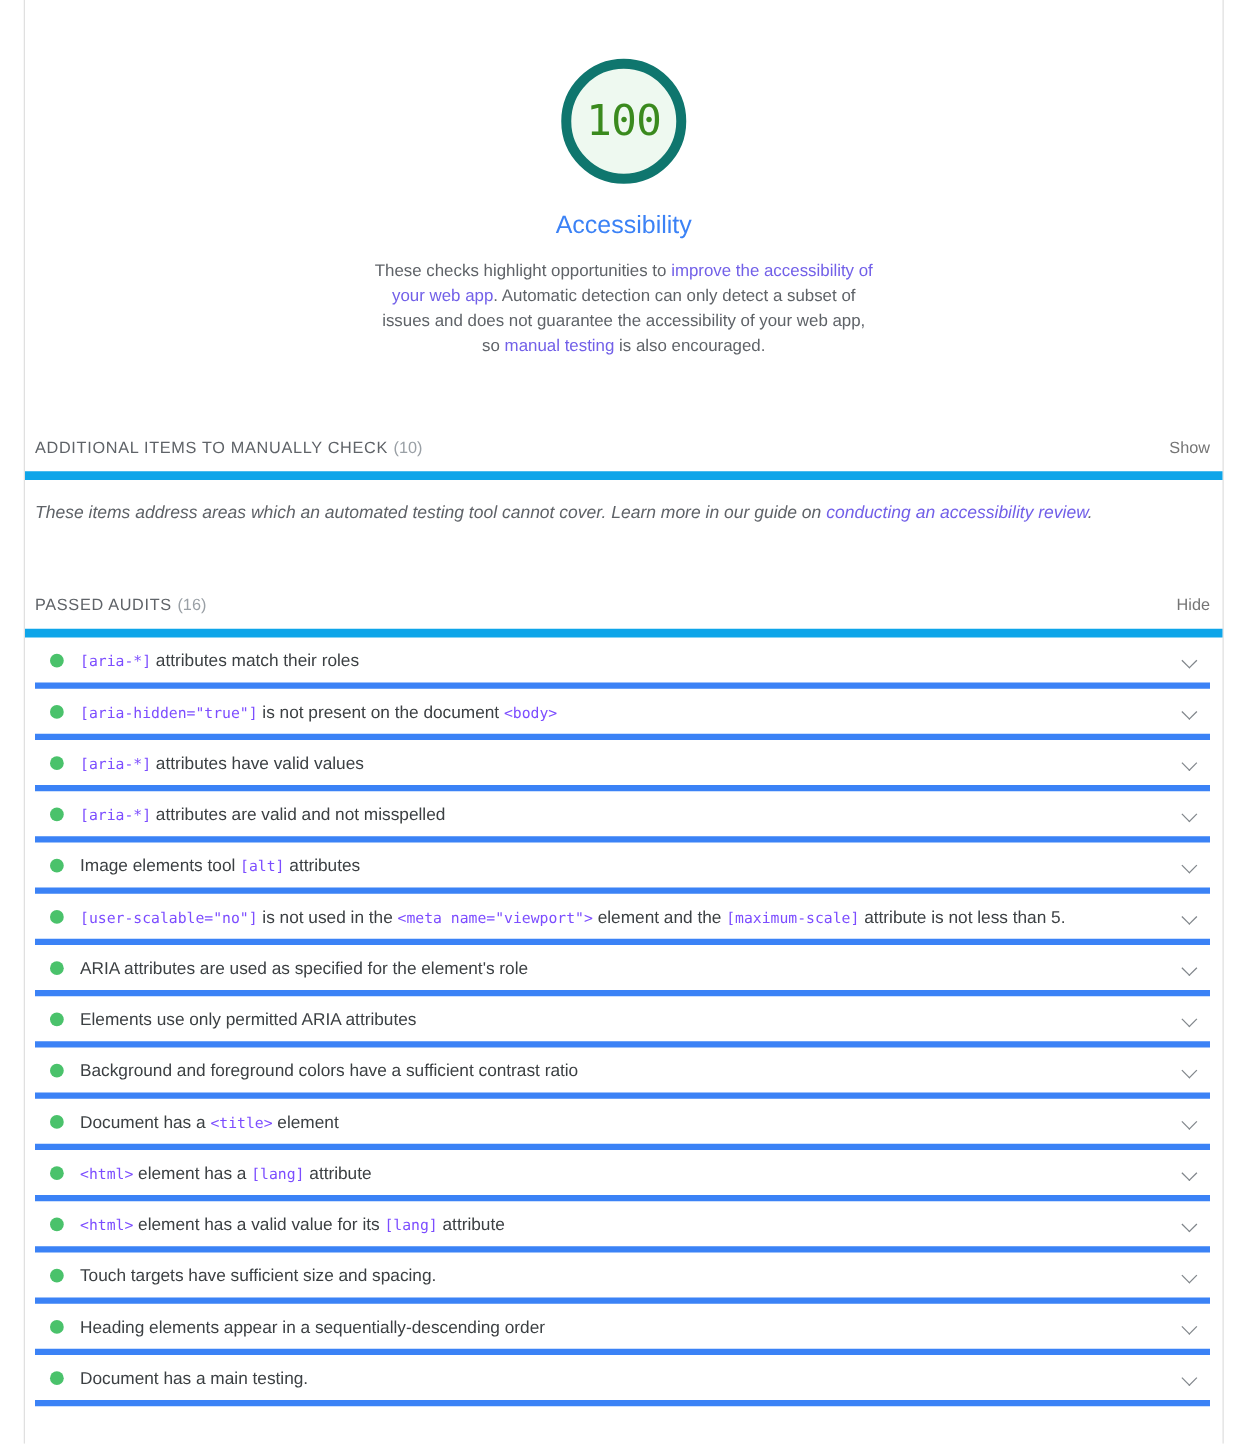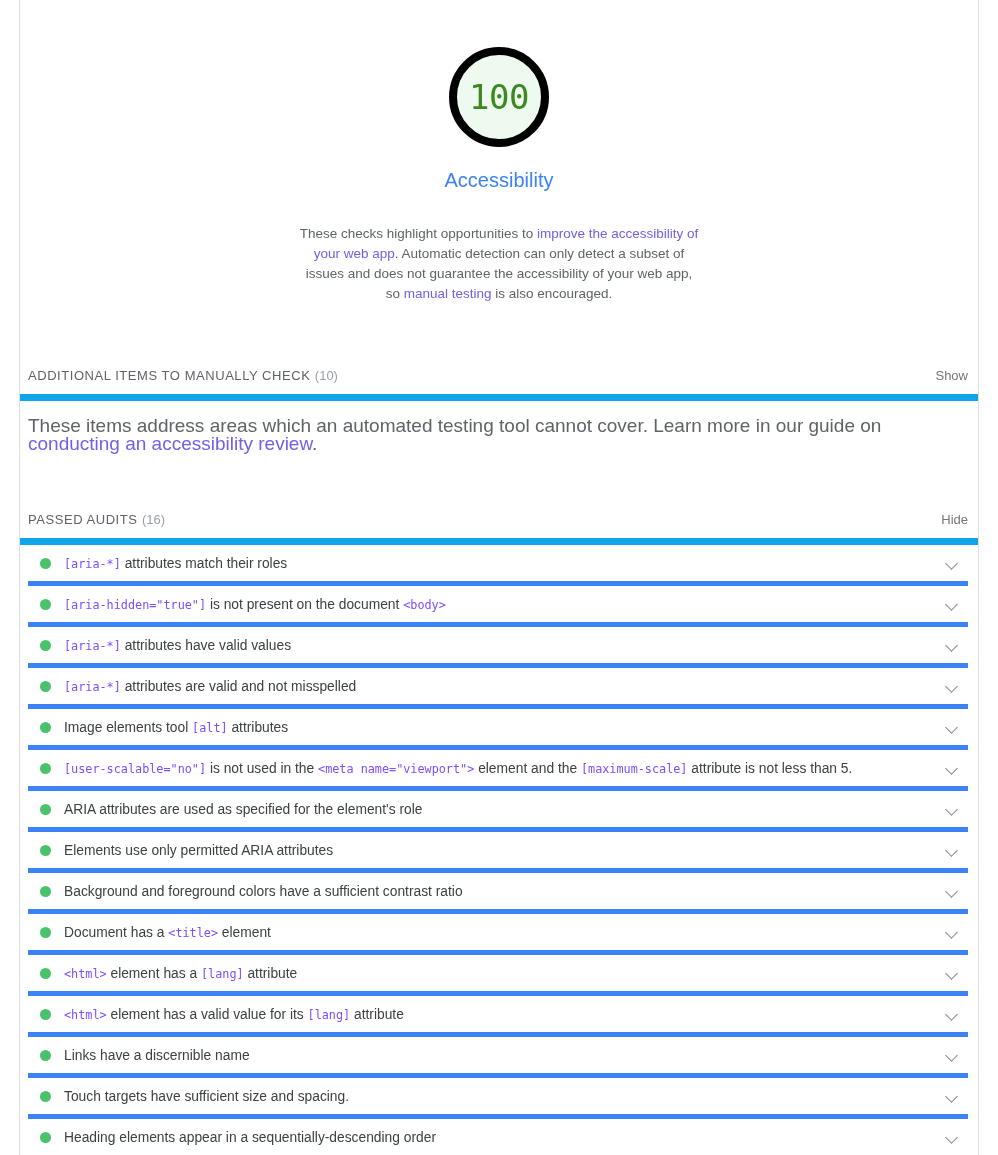--- a/index.html
+++ b/index.html
@@ -57,41 +57,41 @@
     width: 100px;
     height: 100px;
     margin: 0 auto;
     position: relative;
   }
   #gauge-ring {
     width: 100px;
     height: 100px;
     border-radius: 50%;
     box-sizing: border-box;
-    border: 8px solid #000000;
+    border: 8px solid #0f766e;
     background: #eef9f0;
     display: flex;
     align-items: center;
     justify-content: center;
   }
   #gauge-score {
     font-family: "DejaVu Sans Mono", "Liberation Mono", monospace;
     font-size: 34px;
     line-height: 34px;
     color: #3a8a1e;
     letter-spacing: -0.5px;
   }
   #category-title {
     margin-top: 22px;
     font-size: 20px;
     color: #3b82f6;
     font-weight: normal;
   }
   #category-desc {
-    margin: 32px auto 0 auto;
+    margin: 15px auto 0 auto;
     width: 400px;
     font-size: 13.5px;
     line-height: 20px;
     color: #5f6368;
     text-align: center;
   }
   .link {
     color: #7260e8;
     text-decoration: none;
     cursor: pointer;
@@ -122,23 +122,24 @@
   }
   .clump-toggle {
     font-size: 13px;
     color: #757575;
     cursor: pointer;
   }
 
   #manual-section { margin-top: 62px; }
   #manual-desc {
     padding: 16px 10px 0 8px;
-    font-size: 19px;
+    font-size: 14px;
     color: #5f6368;
     line-height: 18px;
+    font-style: italic;
   }
   #passed-section { margin-top: 57px; }
 
   
   #passed-audit-list {
     margin-top: 0;
     padding-left: 8px;
     padding-right: 10px;
   }
   .audit-row {
@@ -286,25 +287,20 @@
           <span class="audit-title"><code class="code">&lt;html&gt;</code><span> element has a </span><code class="code">[lang]</code><span> attribute</span></span>
           <span class="chevron"></span>
         </div>
         <div class="audit-row">
           <span class="audit-dot"></span>
           <span class="audit-title"><code class="code">&lt;html&gt;</code><span> element has a valid value for its </span><code class="code">[lang]</code><span> attribute</span></span>
           <span class="chevron"></span>
         </div>
         <div class="audit-row">
           <span class="audit-dot"></span>
-          <span class="audit-title"><span>Links have a discernible name</span></span>
-          <span class="chevron"></span>
-        </div>
-        <div class="audit-row">
-          <span class="audit-dot"></span>
           <span class="audit-title"><span>Touch targets have sufficient size and spacing.</span></span>
           <span class="chevron"></span>
         </div>
         <div class="audit-row">
           <span class="audit-dot"></span>
           <span class="audit-title"><span>Heading elements appear in a sequentially-descending order</span></span>
           <span class="chevron"></span>
         </div>
         <div class="audit-row">
           <span class="audit-dot"></span>

